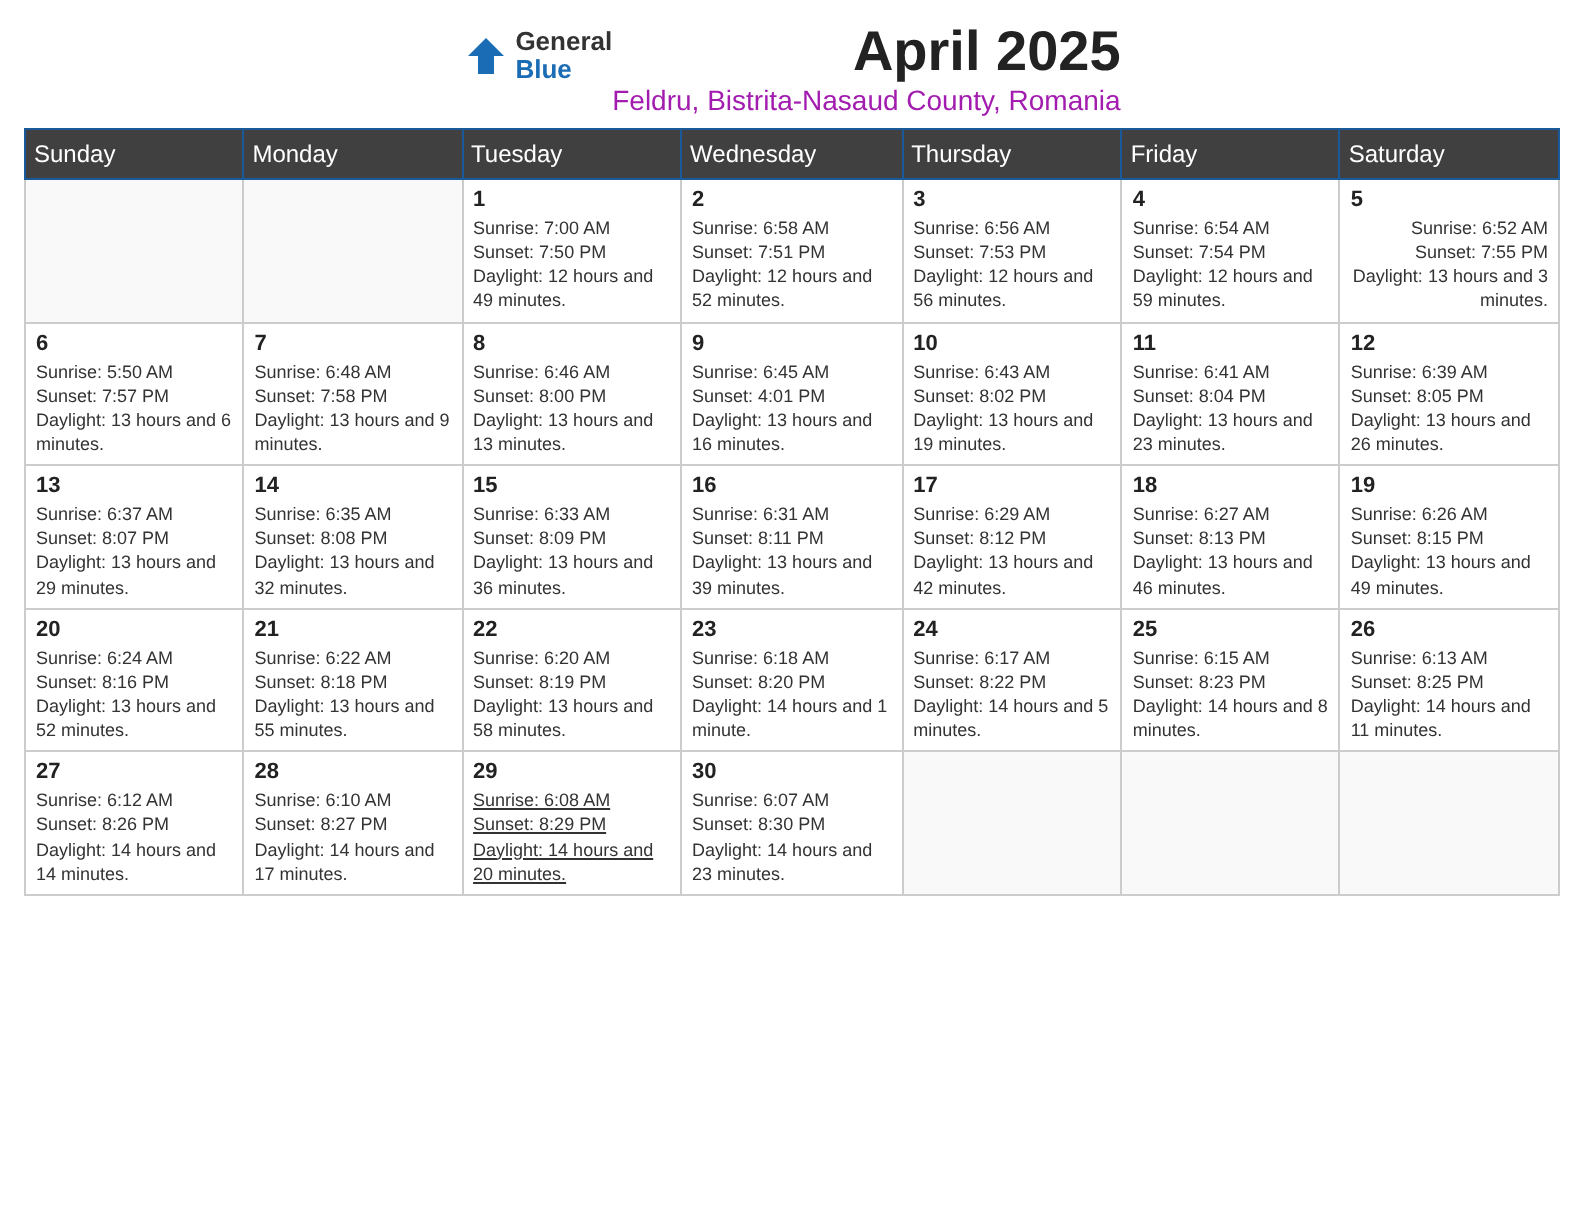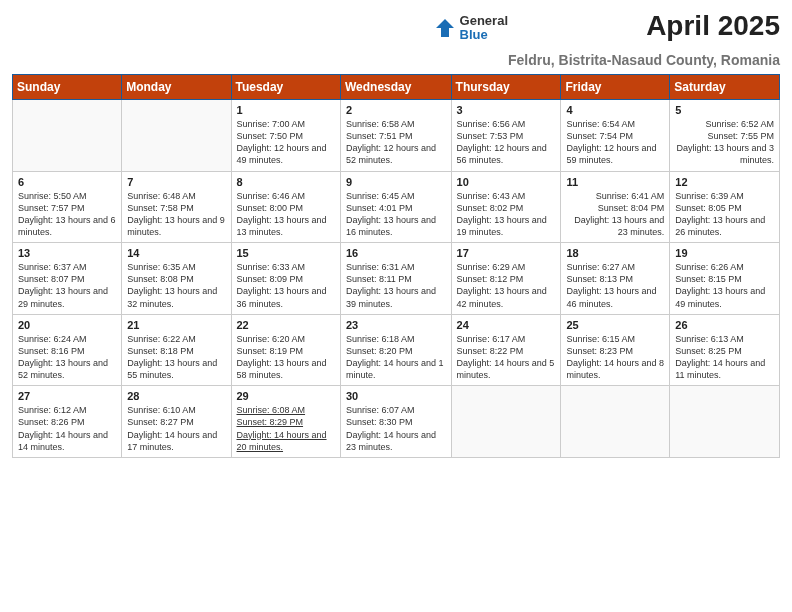--- a/index.html
+++ b/index.html
@@ -12,21 +12,21 @@
     }
     .container {
       width: 792px;
       min-height: 612px;
       background: #fff;
       padding: 10px 12px 10px 12px;
     }
     .header {
       display: flex;
       align-items: flex-start;
-      justify-content: flex-end;
+      justify-content: center;
       margin-bottom: 6px;
     }
     .logo {
       display: flex;
       align-items: center;
       margin-top: 4px;
     }
     .logo-text {
       display: flex;
       flex-direction: column;
@@ -46,37 +46,36 @@
     .title-block {
       text-align: right;
     }
     .title-block h1 {
       font-size: 28px;
       font-weight: bold;
       color: #222;
     }
     .title-block h2 {
       font-size: 14px;
-      color: #737373;
-      font-weight: bold;
-      margin-top: 10px;
+      color: #a21caf;
+      font-weight: normal;
     }
     .calendar {
       width: 100%;
       border-collapse: collapse;
       border: 1px solid #ccc;
     }
     .calendar th {
-      background: #c2410c;
+      background: #404040;
       color: #fff;
       font-size: 12px;
       padding: 5px 4px;
       text-align: left;
       border: 1px solid #1a5a9a;
-      font-weight: bold;
+      font-weight: normal;
     }
     .calendar td {
       border: 1px solid #ccc;
       vertical-align: top;
       padding: 4px 5px;
       font-size: 9.5px;
       color: #333;
       width: 113px;
       min-height: 75px;
       background: #fff;
@@ -192,21 +191,21 @@
 Daylight: 13 hours and 16 minutes.</div>
           </td>
           <td>
             <span class="day-num">10</span>
             <div class="day-info" style="white-space: pre-line;">Sunrise: 6:43 AM
 Sunset: 8:02 PM
 Daylight: 13 hours and 19 minutes.</div>
           </td>
           <td>
             <span class="day-num">11</span>
-            <div class="day-info" style="white-space: pre-line; text-align: right;">Sunrise: 6:41 AM
+            <div class="day-info" style="white-space: pre-line;">Sunrise: 6:41 AM
 Sunset: 8:04 PM
 Daylight: 13 hours and 23 minutes.</div>
           </td>
           <td>
             <span class="day-num">12</span>
             <div class="day-info" style="white-space: pre-line;">Sunrise: 6:39 AM
 Sunset: 8:05 PM
 Daylight: 13 hours and 26 minutes.</div>
           </td>
         </tr>

